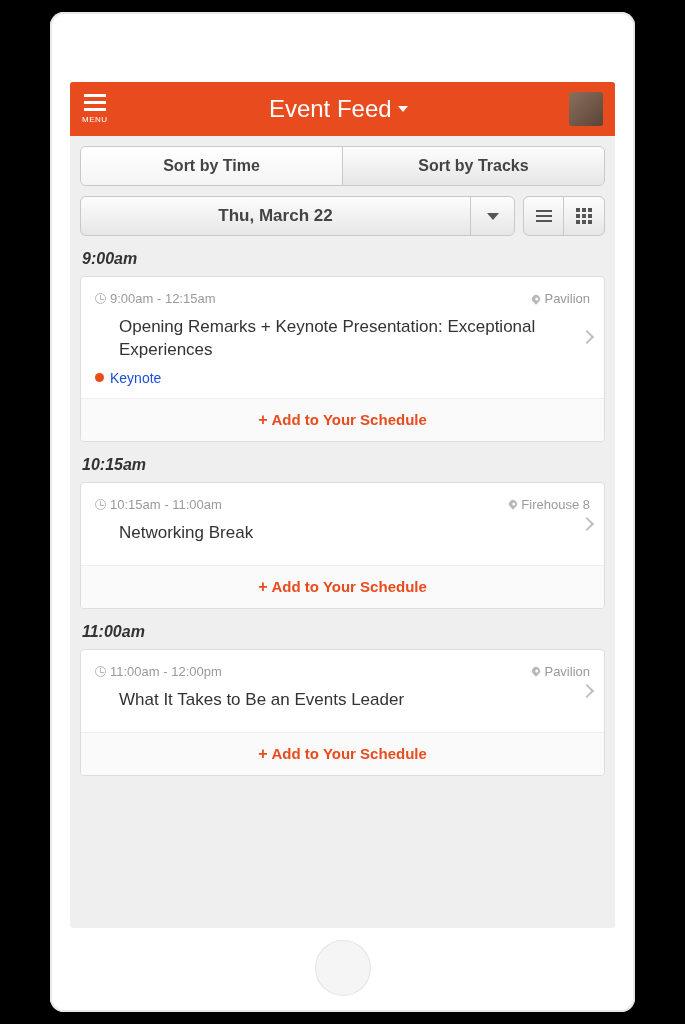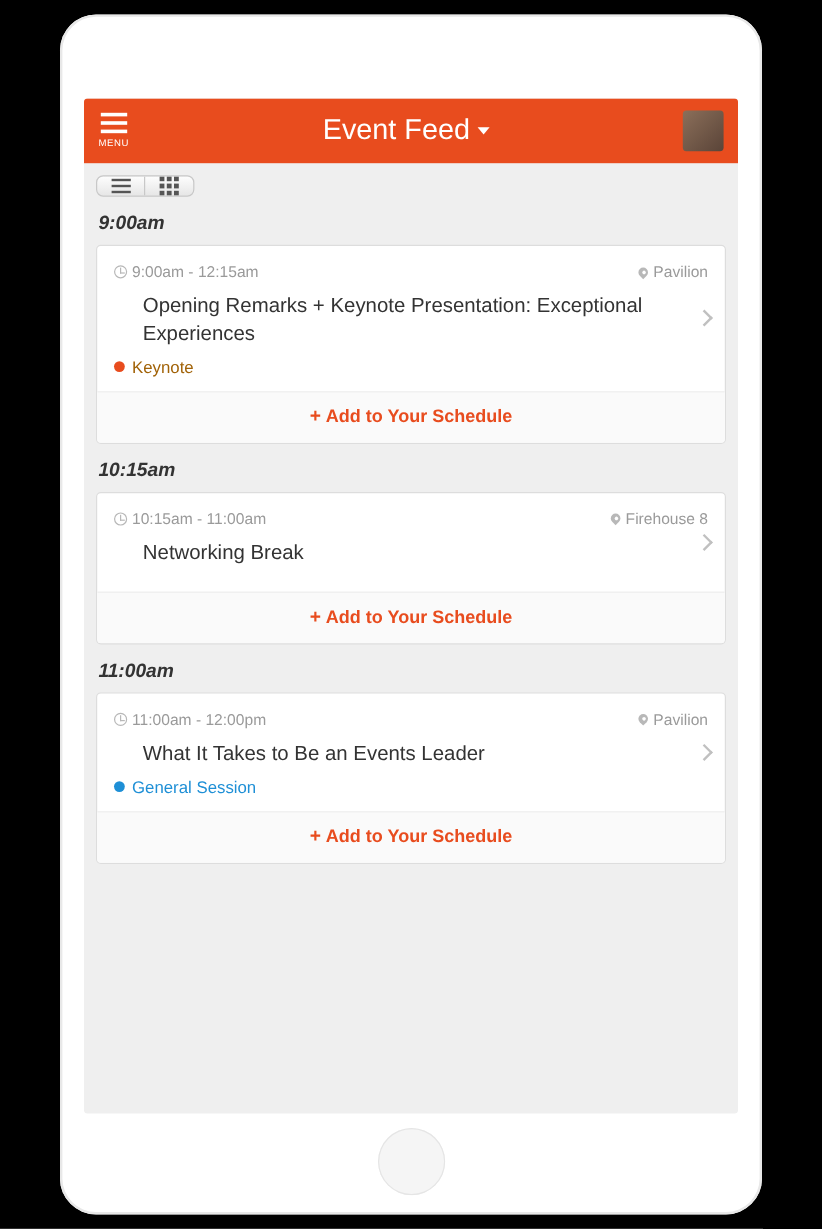--- a/index.html
+++ b/index.html
@@ -1,17 +1,17 @@
 <!DOCTYPE html>
 <html><head>
 <meta charset="utf-8">
 <style>
 * { margin: 0; padding: 0; box-sizing: border-box; font-family: -apple-system, BlinkMacSystemFont, "Segoe UI", Helvetica, Arial, sans-serif; }
 body { background: #000; display: flex; align-items: center; justify-content: center; min-height: 1024px; width: 685px; }
-.phone-frame { width: 585px; height: 1000px; background: #fff; border-radius: 30px; padding: 70px 20px 84px 20px; position: relative; box-shadow: 0 0 0 2px #e8e8e8 inset; }
+.phone-frame { width: 585px; height: 1000px; background: #fff; border-radius: 14px; padding: 70px 20px 84px 20px; position: relative; box-shadow: 0 0 0 2px #e8e8e8 inset; }
 .phone-screen { width: 100%; height: 100%; background: #efefef; overflow: hidden; display: flex; flex-direction: column; border-radius: 3px; }
 .header { background: #e84c1e; color: #fff; display: flex; align-items: center; justify-content: space-between; padding: 8px 12px; height: 54px; }
 .menu-btn { display: flex; flex-direction: column; align-items: center; gap: 2px; cursor: pointer; }
 .hamburger { display: flex; flex-direction: column; gap: 4px; }
 .hamburger span { display: block; width: 22px; height: 3px; background: #fff; }
 .menu-label { font-size: 8px; letter-spacing: 0.5px; margin-top: 2px; }
 .title-area { display: flex; align-items: center; gap: 6px; font-size: 24px; }
 .dropdown-caret { width: 0; height: 0; border-left: 5px solid transparent; border-right: 5px solid transparent; border-top: 6px solid #fff; }
 .avatar { width: 34px; height: 34px; background: linear-gradient(135deg,#8b6f5a,#5a4438); border-radius: 3px; }
 .content { flex: 1; overflow-y: auto; padding: 10px; }
@@ -66,22 +66,32 @@
       </div>
       <div class="title-area">
         <span>Event Feed</span>
         <span class="dropdown-caret"></span>
       </div>
       <div class="avatar"></div>
     </div>
 
     <div class="content">
 
+      <div class="segmented">
+        <div class="seg-btn active">Sort by Time</div>
+        <div class="seg-btn">Sort by Tracks</div>
+      </div>
 
       <div class="date-row">
+        <div class="date-select">
+          <div class="date-label">Thu, March 22</div>
+          <div class="date-caret-btn">
+            <div class="caret-down"></div>
+          </div>
+        </div>
         <div class="view-toggle">
           <div class="view-btn">
             <div class="list-lines">
                 <span></span>
                 <span></span>
                 <span></span>
               </div>
           </div>
           <div class="view-btn">
             <div class="grid-dots">
@@ -109,21 +119,21 @@
                   <span>9:00am - 12:15am</span>
                 </div>
                 <div class="meta-right">
                   <span class="pin-icon"></span>
                   <span>Pavilion</span>
                 </div>
               </div>
               <div class="session-title">Opening Remarks + Keynote Presentation: Exceptional Experiences</div>
               <div class="track-row">
                 <span class="track-dot" style="background:#e84c1e"></span>
-                <span style="color:#a16207">Keynote</span>
+                <span style="color:#1d4ed8">Keynote</span>
               </div>
               <div class="chevron"></div>
             </div>
             <div class="add-bar"><span class="add-bar-inner">
                 <span class="plus">+</span>
                 <span>Add to Your Schedule</span>
               </span></div>
           </div>
           <div class="time-header">10:15am</div>
           <div class="session-card">
@@ -153,24 +163,20 @@
                 <div class="meta-left">
                   <span class="clock-icon"></span>
                   <span>11:00am - 12:00pm</span>
                 </div>
                 <div class="meta-right">
                   <span class="pin-icon"></span>
                   <span>Pavilion</span>
                 </div>
               </div>
               <div class="session-title">What It Takes to Be an Events Leader</div>
-              <div class="track-row">
-                <span class="track-dot" style="background:#1e8fd6"></span>
-                <span style="color:#1e8fd6">General Session</span>
-              </div>
               <div class="chevron"></div>
             </div>
             <div class="add-bar"><span class="add-bar-inner">
                 <span class="plus">+</span>
                 <span>Add to Your Schedule</span>
               </span></div>
           </div>
         </div>
 
     </div>

